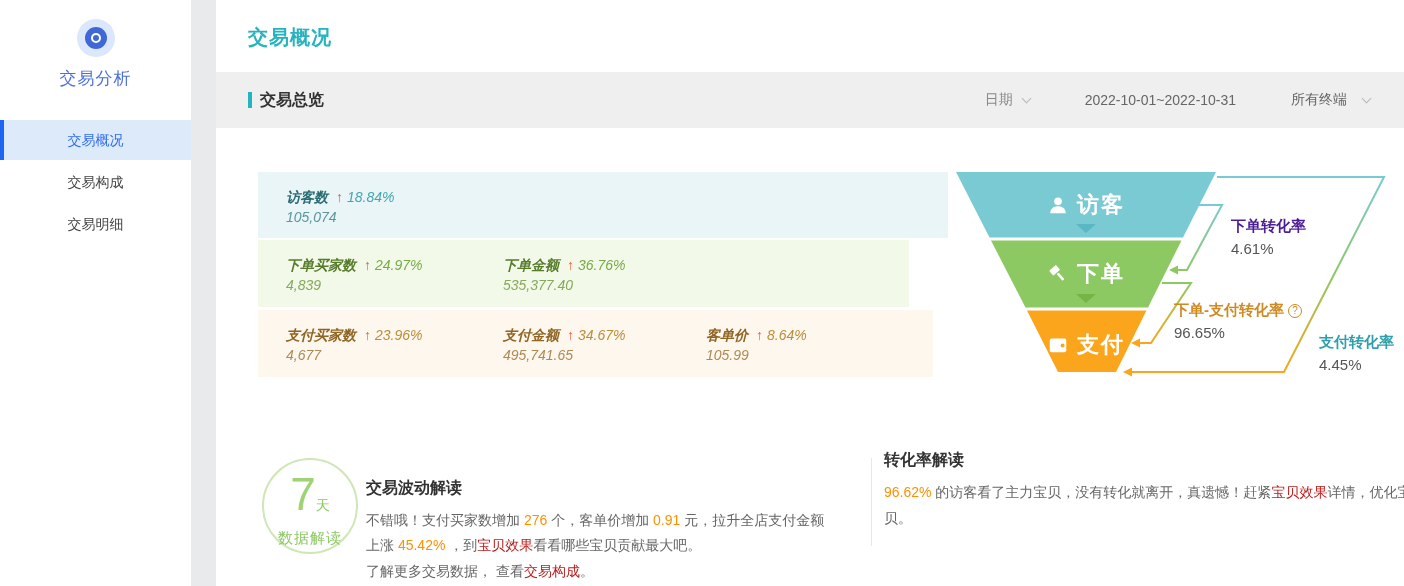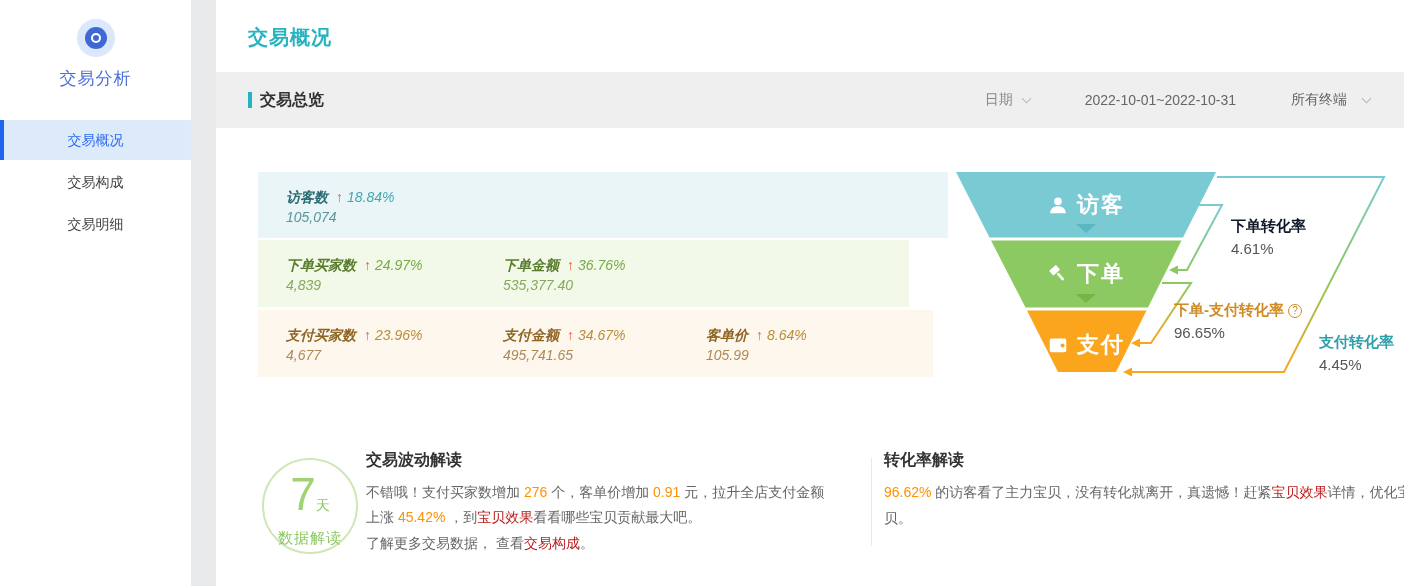--- a/index.html
+++ b/index.html
@@ -50,32 +50,32 @@
 
   
   .funnel { position:absolute; left:730px; top:32px; width:480px; height:240px; }
   .funnel svg.fsvg { position:absolute; left:0; top:0; }
   .stage { position:absolute; left:0; width:280px; height:30px; display:flex; align-items:center; justify-content:center; gap:8px; color:#fff; font-size:22px; font-weight:bold; letter-spacing:2px; }
   .stage svg { width:22px; height:22px; flex:none; }
   .s1{top:30px} .s2{top:99px} .s3{top:170px}
   .rate { position:absolute; font-size:15px; }
   .r1{left:285px; top:57px} .r2{left:228px; top:141px} .r3{left:373px; top:173px}
   .r-label { font-weight:bold; white-space:nowrap; }
-  .r-label.g{color:#0f172a} .r-label.o{color:#cf8a22} .r-label.t{color:#2f9fab}
+  .r-label.g{color:#4c1d95} .r-label.o{color:#cf8a22} .r-label.t{color:#2f9fab}
   .r-value { color:#555; margin-top:4px; }
   .help { display:inline-block; width:14px; height:14px; border:1px solid #cf8a22; border-radius:50%; color:#cf8a22; font-size:10px; line-height:12px; text-align:center; font-weight:normal; margin-left:4px; vertical-align:1px; cursor:pointer; }
 
   
   .badge { position:absolute; left:46px; top:330px; width:96px; height:96px; border:2px solid #cfe6b5; border-radius:50%; text-align:center; }
   .badge-num { margin-top:12px; line-height:44px; }
   .n7 { font-size:46px; font-weight:300; color:#9fd374; }
   .nday { font-size:14px; color:#8cc863; }
   .badge-cap { font-size:15px; color:#8cc863; margin-top:2px; letter-spacing:1px; }
   .insight { position:absolute; top:322px; }
-  .insight-trade { left:150px; width:470px; }
+  .insight-trade { left:150px; width:470px;margin-top:28px; }
   .insight-conv  { left:668px; width:535px; }
   .ins-title { font-size:16px; font-weight:bold; color:#333; margin-bottom:9px; }
   .ins-body { font-size:14px; color:#666; line-height:25px; }
   .hl { color:#ff9000; }
   .link { color:#b91c1c; text-decoration:none; cursor:pointer;font-family:Liberation Mono, monospace; }
   .v-divider { position:absolute; left:655px; top:330px; height:88px; border-left:1px solid #e8e8e8; }
 </style>
 </head>
 <body>
 

